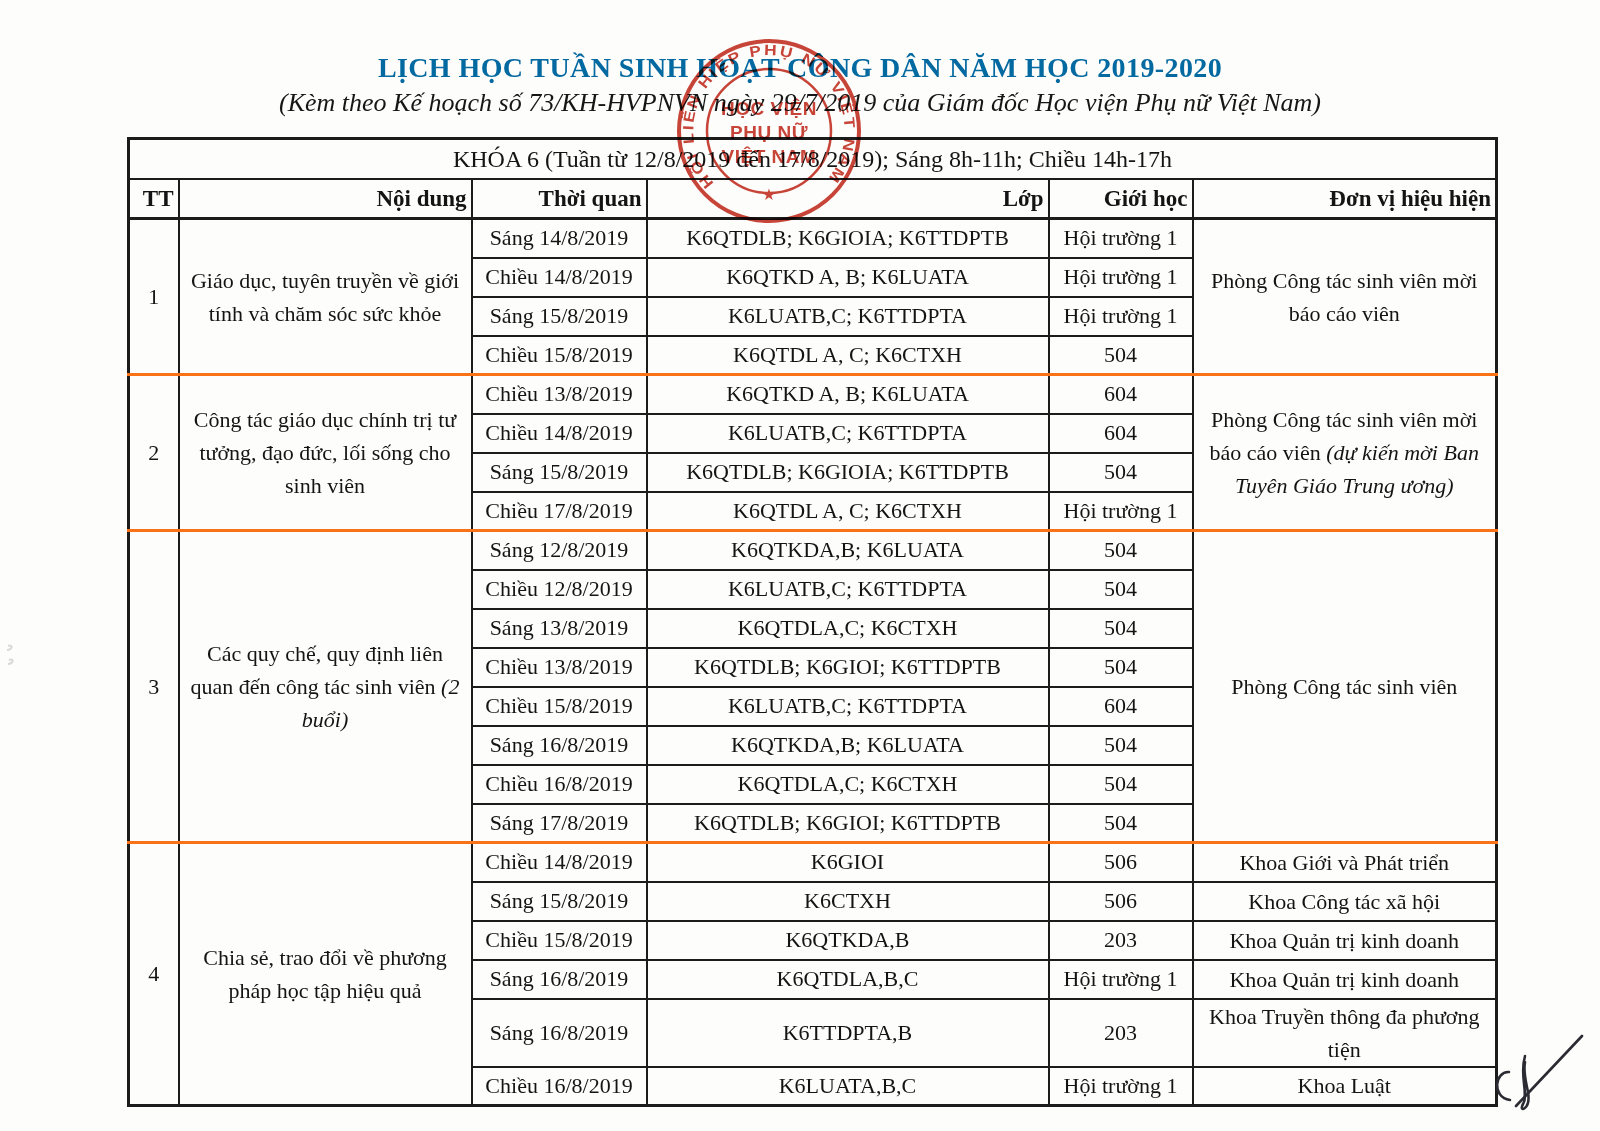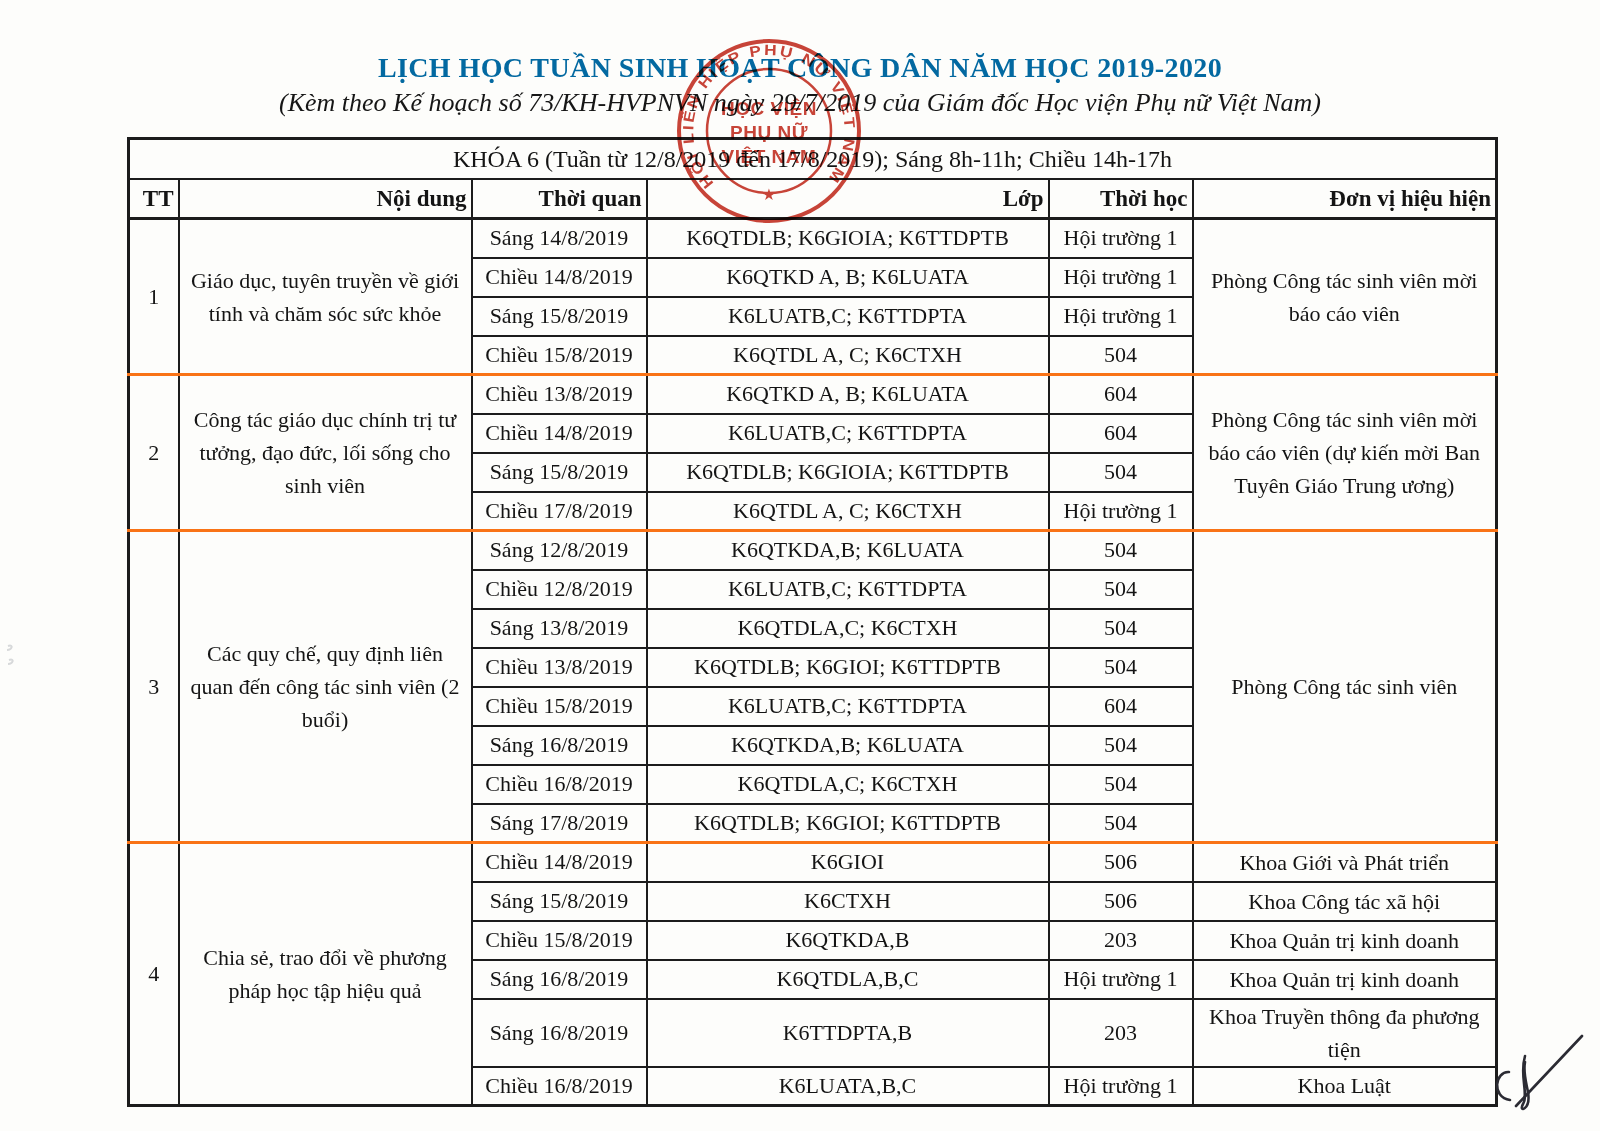--- a/index.html
+++ b/index.html
@@ -54,21 +54,21 @@
     text-align: right;
   }
   .data-row { height: 39px; }
   .section-start td { border-top: 3px solid #f97316; }
   .c-content {
     text-align: left;
     padding: 2px 8px;
     line-height: 1.5;
   }
   .c-unit { line-height: 1.5; padding: 2px 10px; }
-  .it { }
+  .it { font-style: italic; }
 
   
   .stamp {
     position: absolute; left: 674px; top: 36px;
     width: 190px; height: 190px;
     mix-blend-mode: multiply;
     opacity: .88;
   }
   .stamp circle { fill: none; stroke: #c22a1d; }
   .ring-outer { stroke-width: 4; }
@@ -119,21 +119,21 @@
   </colgroup>
   <tbody>
       <tr class="band-row">
     <td colspan="6">KHÓA 6 (Tuần từ 12/8/2019 đến 17/8/2019); Sáng 8h-11h; Chiều 14h-17h</td>
   </tr>
   <tr class="header-row">
     <th>TT</th>
     <th>Nội dung</th>
     <th>Thời quan</th>
     <th>Lớp</th>
-    <th>Thời học</th>
+    <th>Giới học</th>
     <th>Đơn vị hiệu hiện</th>
   </tr>
 
   <tr class="data-row section-start">
     <td rowspan="4">1</td>
     <td rowspan="4" class="c-content">Giáo dục, tuyên truyền về giới tính và chăm sóc sức khỏe</td>
     <td>Sáng 14/8/2019</td>
     <td>K6QTDLB; K6GIOIA; K6TTDPTB</td>
     <td>Hội trường 1</td>
     <td rowspan="4" class="c-unit">Phòng Công tác sinh viên mời báo cáo viên</td>

